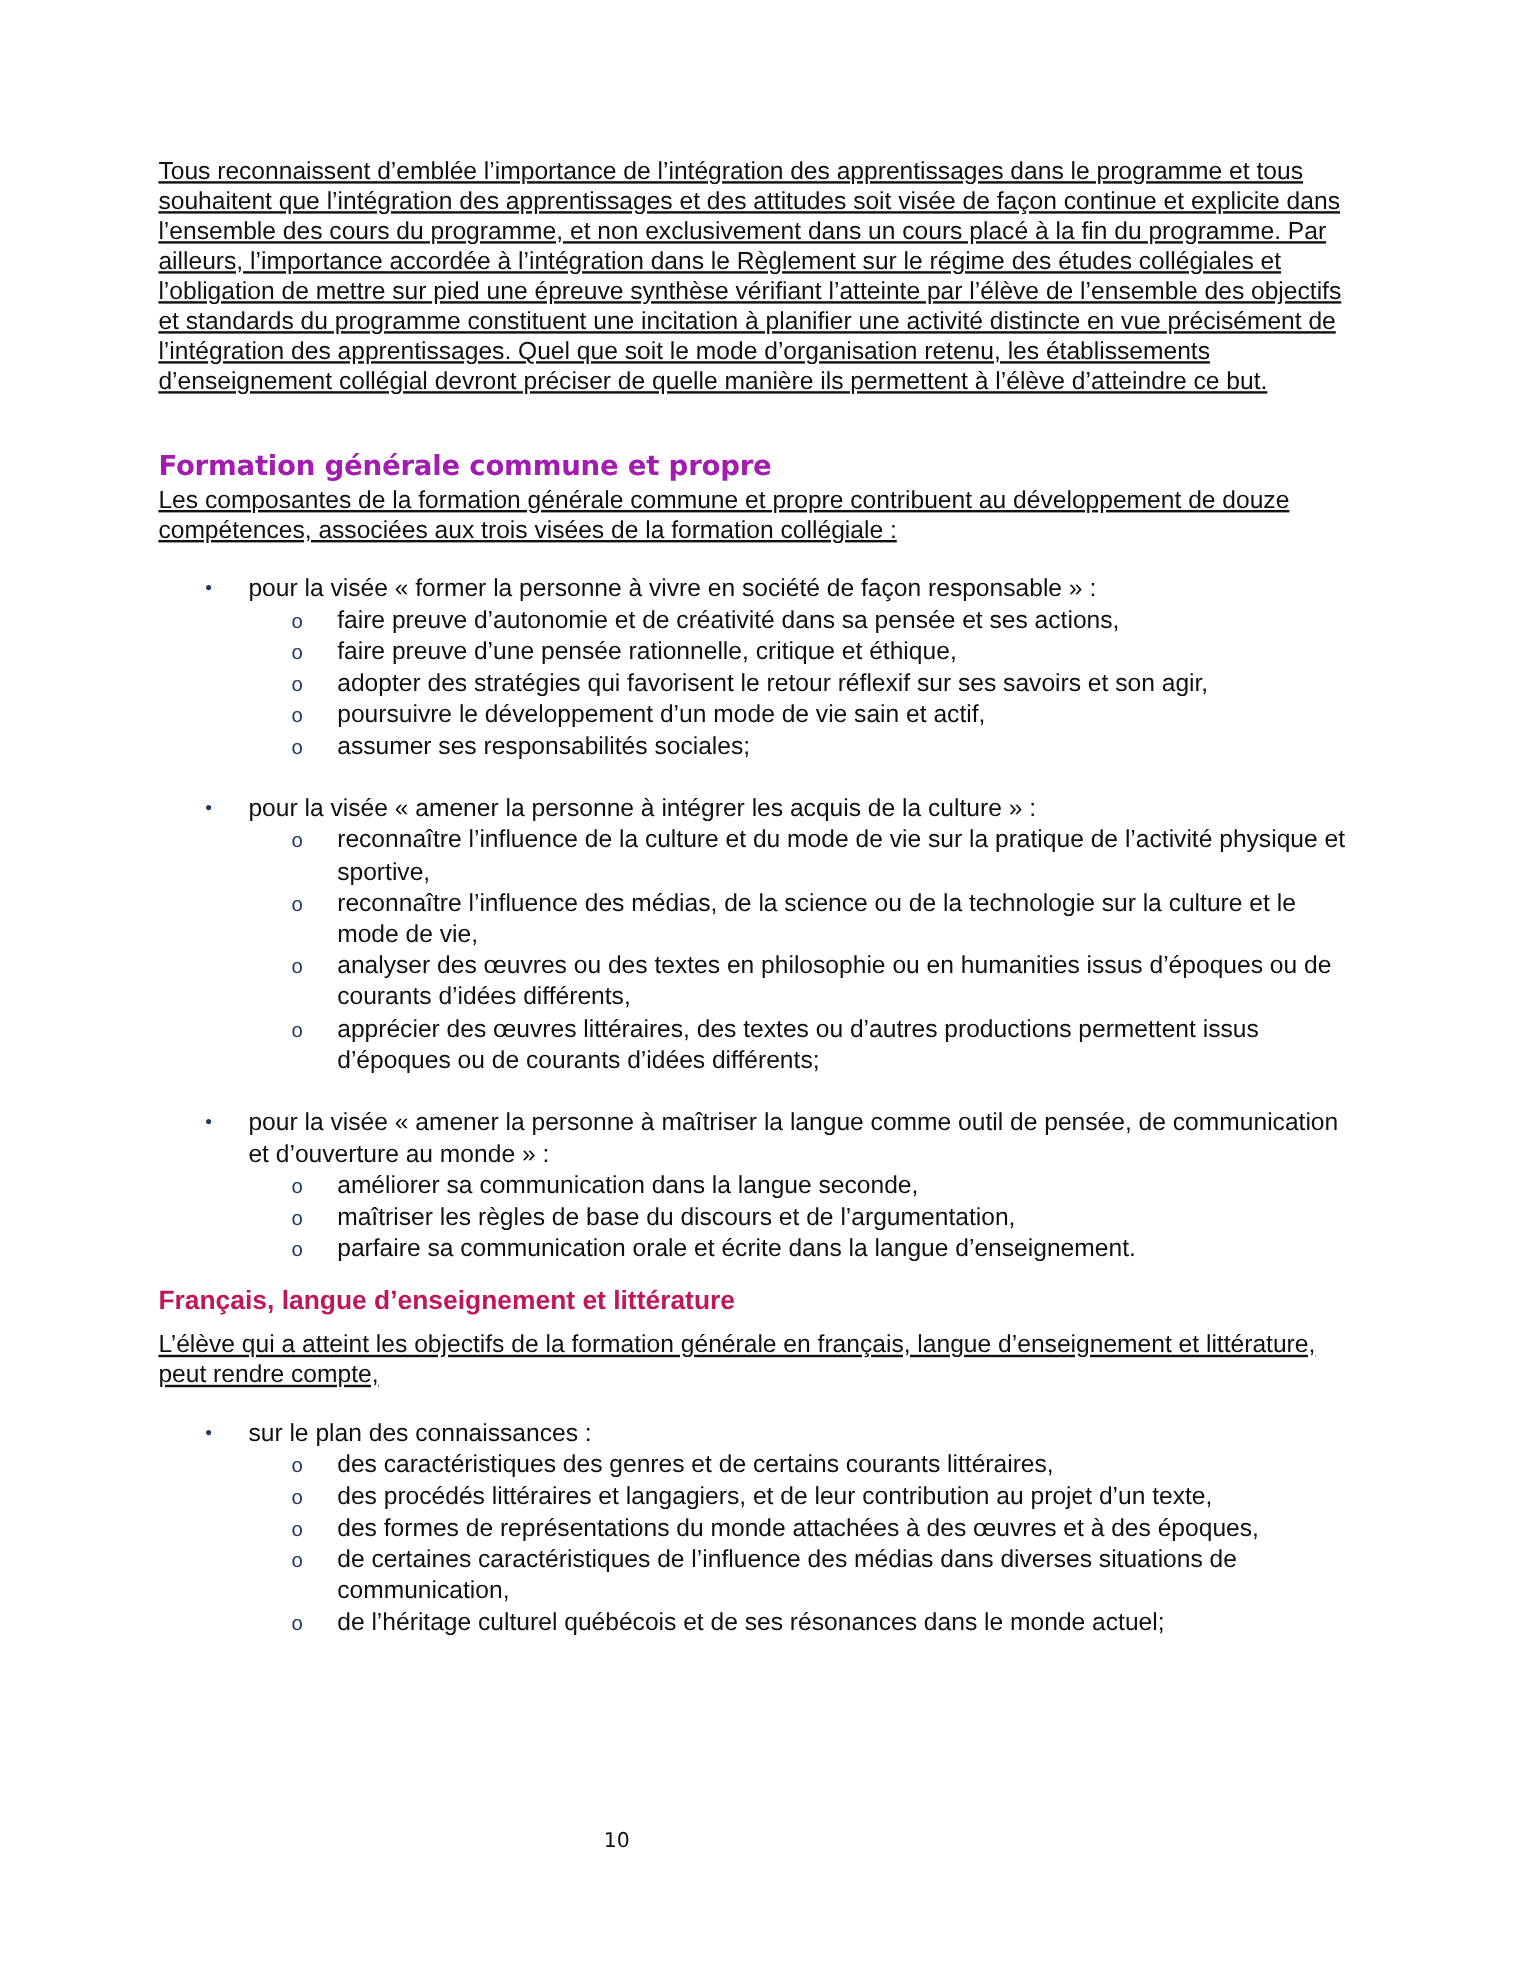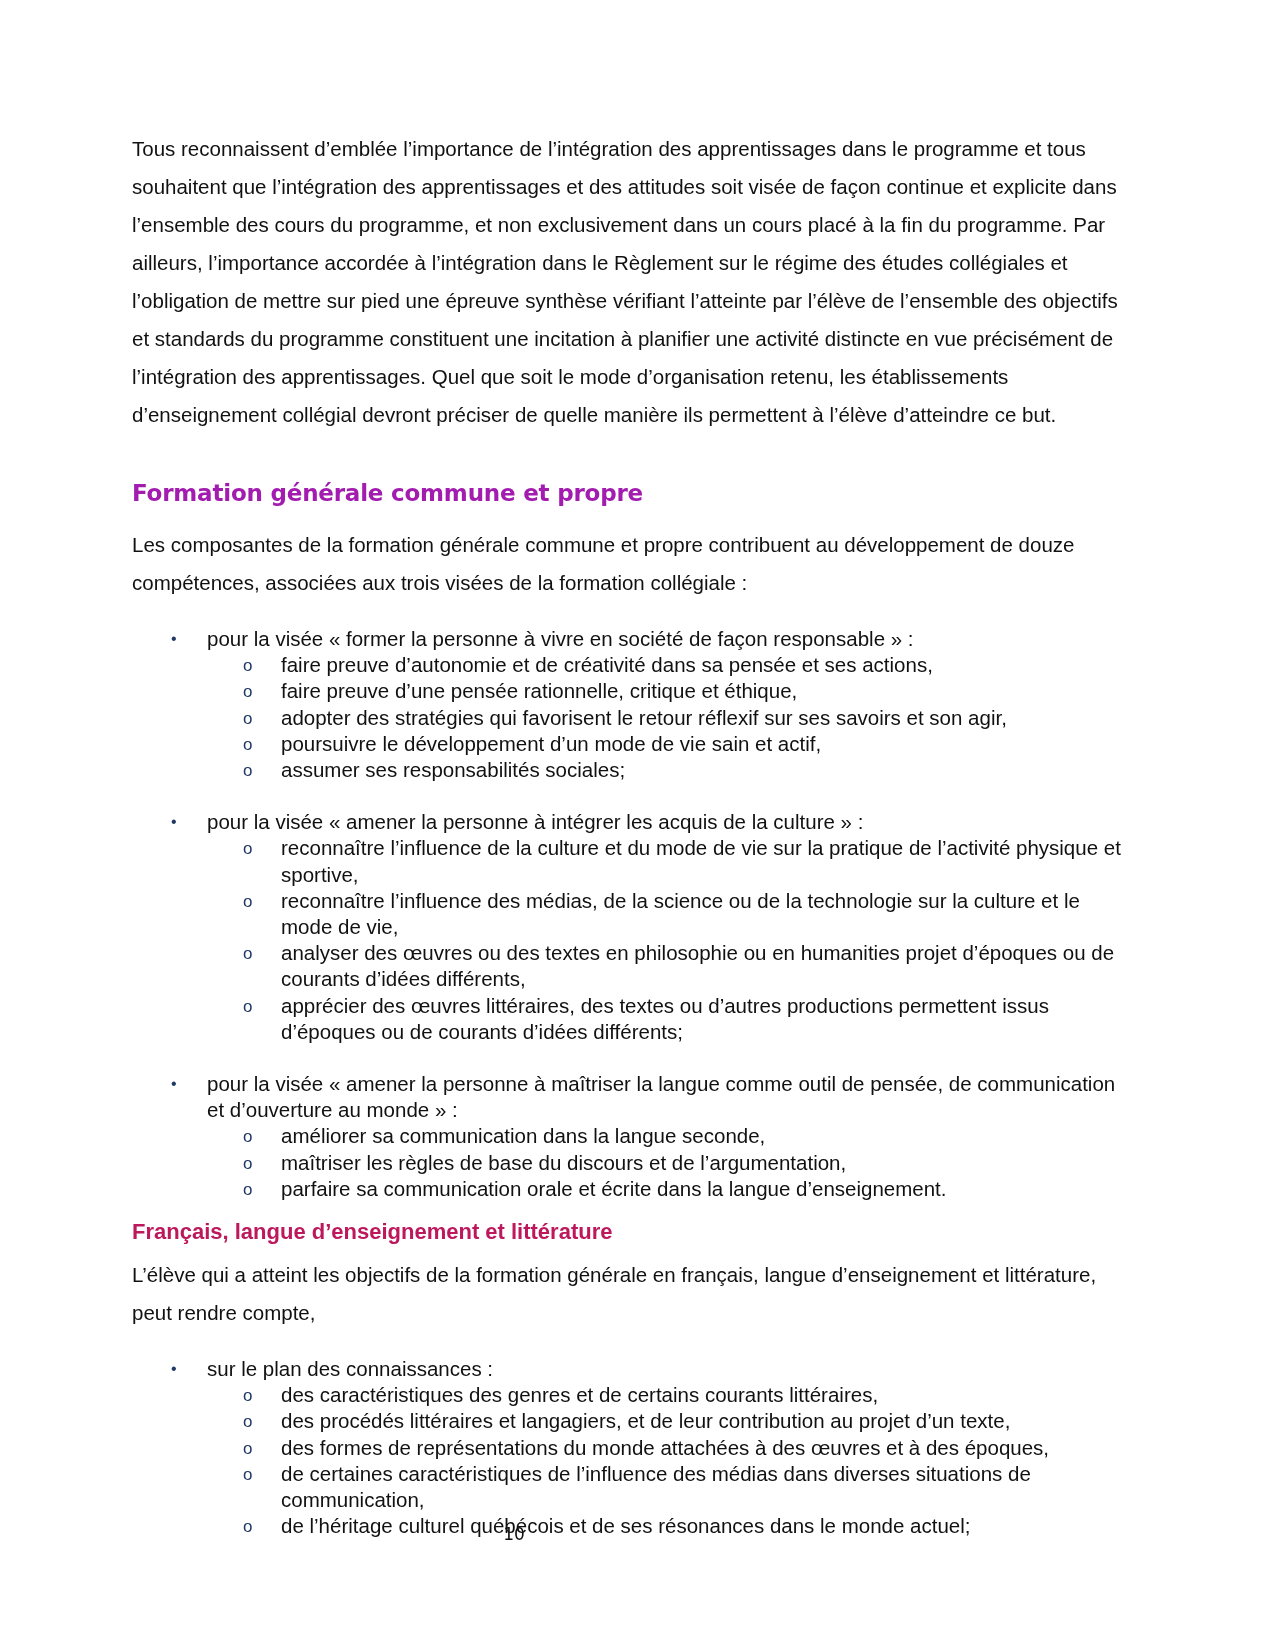--- a/index.html
+++ b/index.html
@@ -1,23 +1,23 @@
 <!DOCTYPE html>
 <html><head>
   <meta charset="utf-8">
   <style>
     html, body { margin: 0; padding: 0; background: #ffffff; }
     body { width: 1275px; height: 1650px; position: relative; overflow: hidden;
            font-family: "Liberation Sans", sans-serif; color: #111111; }
     .page { position: absolute; left: 132px; top: 130px; width: 1000px; }
-    .para { font-size: 20.5px; line-height: 38px; margin: 0; }
+    .para { font-size: 20.5px; line-height: 25px; margin: 0; text-decoration: underline; }
     .h1 { font-family: "DejaVu Sans", sans-serif; font-weight: bold; color: #a21caf;
           font-size: 23px; line-height: 30px; margin: 44px 0 0 0; letter-spacing: -0.2px; }
     .h2 { color: #be185d; font-size: 22px; line-height: 28px; margin: 16px 0 0 0; }
-    .intro { margin-top: 18px; }
+    .intro { }
     .intro2 { margin-top: 10px; }
     ul.lvl1 { list-style: none; margin: 24px 0 0 0; padding: 0; }
     ul.lvl1 > li { position: relative; padding-left: 75px; font-size: 20.5px; line-height: 26.2px; margin-bottom: 26px; }
     ul.lvl1 > li:last-child { margin-bottom: 0; }
     .bullet { position: absolute; left: 39px; top: 0; color: #1f3864; font-size: 16px; }
     ul.lvl2 { list-style: none; margin: 0; padding: 0; }
     ul.lvl2 > li { position: relative; padding-left: 74px; font-size: 20.5px; line-height: 26.2px; }
     .circ { position: absolute; left: 36px; top: 1px; color: #1f3864; font-size: 17px; }
     .pn { position: absolute; left: 0; width: 1028px; text-align: center; top: 1524px;
           font-family: "DejaVu Sans", sans-serif; font-size: 17px; color: #111; }
@@ -42,21 +42,21 @@
         <li><span class="circ">o</span><span>poursuivre le développement d’un mode de vie sain et actif,</span></li>
         <li><span class="circ">o</span><span>assumer ses responsabilités sociales;</span></li>
       </ul>
     </li>
     <li>
       <span class="bullet">•</span>
       <span>pour la visée « amener la personne à intégrer les acquis de la culture » :</span>
       <ul class="lvl2">
         <li><span class="circ">o</span><span>reconnaître l’influence de la culture et du mode de vie sur la pratique de l’activité physique et sportive,</span></li>
         <li><span class="circ">o</span><span>reconnaître l’influence des médias, de la science ou de la technologie sur la culture et le mode de vie,</span></li>
-        <li><span class="circ">o</span><span>analyser des œuvres ou des textes en philosophie ou en humanities projet d’époques ou de courants d’idées différents,</span></li>
+        <li><span class="circ">o</span><span>analyser des œuvres ou des textes en philosophie ou en humanities issus d’époques ou de courants d’idées différents,</span></li>
         <li><span class="circ">o</span><span>apprécier des œuvres littéraires, des textes ou d’autres productions permettent issus d’époques ou de courants d’idées différents;</span></li>
       </ul>
     </li>
     <li>
       <span class="bullet">•</span>
       <span>pour la visée « amener la personne à maîtriser la langue comme outil de pensée, de communication et d’ouverture au monde » :</span>
       <ul class="lvl2">
         <li><span class="circ">o</span><span>améliorer sa communication dans la langue seconde,</span></li>
         <li><span class="circ">o</span><span>maîtriser les règles de base du discours et de l’argumentation,</span></li>
         <li><span class="circ">o</span><span>parfaire sa communication orale et écrite dans la langue d’enseignement.</span></li>

